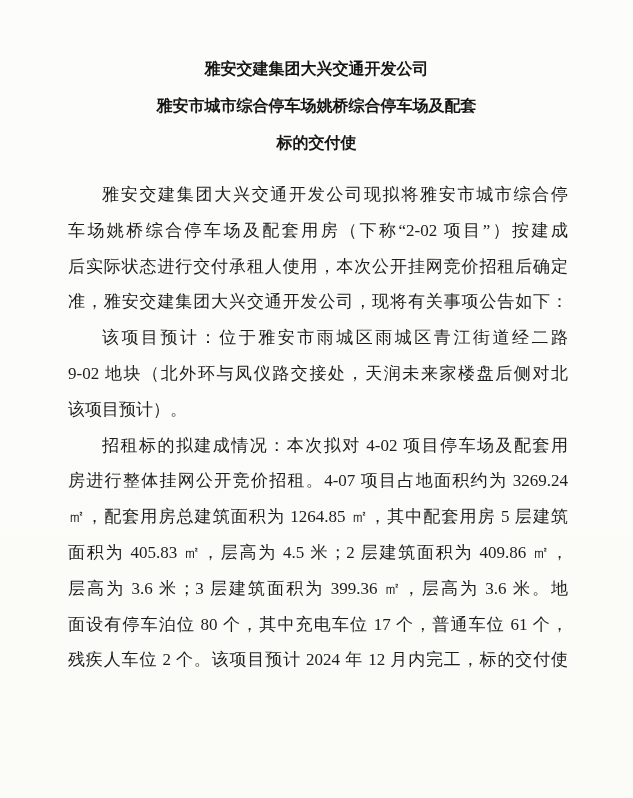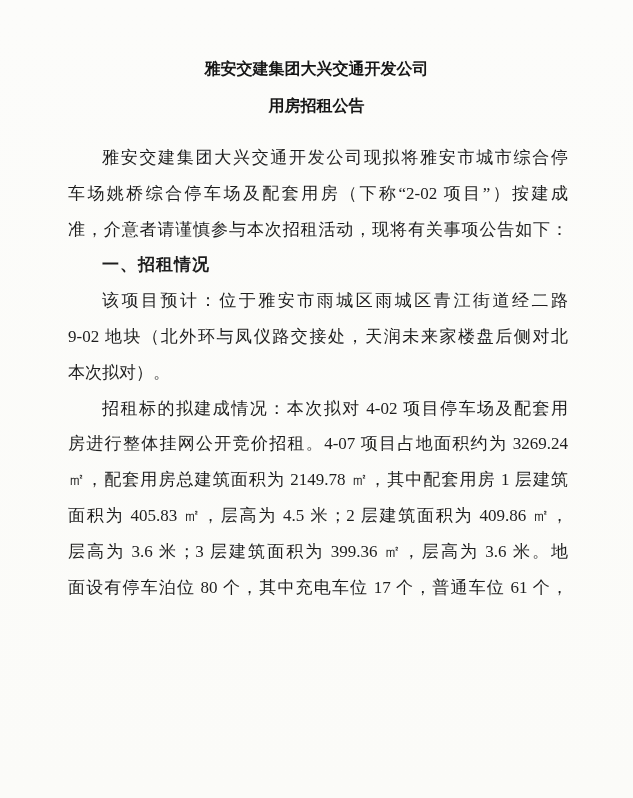--- a/index.html
+++ b/index.html
@@ -51,32 +51,34 @@
     letter-spacing: 1px;
   }
 </style>
 </head>
 <body>
 
 <div class="page">
 
   <h1 class="title">
     <div class="t-line">雅安交建集团大兴交通开发公司</div>
-    <div class="t-line">用房招租公告</div>
+    <div class="t-line">雅安市城市综合停车场姚桥综合停车场及配套</div>
+    <div class="t-line">标的交付使</div>
   </h1>
 
   <div class="doc-body">
     <div class="ln indent fill">雅安交建集团大兴交通开发公司现拟将雅安市城市综合停</div>
     <div class="ln fill">车场姚桥综合停车场及配套用房（下称“2-02 项目”）按建成</div>
-    <div class="ln fill">准，介意者请谨慎参与本次招租活动，现将有关事项公告如下：</div>
-    <div class="ln indent heading">一、招租情况</div>
+    <div class="ln fill">后实际状态进行交付承租人使用，本次公开挂网竞价招租后确定</div>
+    <div class="ln fill">准，雅安交建集团大兴交通开发公司，现将有关事项公告如下：</div>
     <div class="ln indent fill">该项目预计：位于雅安市雨城区雨城区青江街道经二路</div>
     <div class="ln fill">9-02 地块（北外环与凤仪路交接处，天润未来家楼盘后侧对北</div>
-    <div class="ln">本次拟对）。</div>
+    <div class="ln">该项目预计）。</div>
     <div class="ln indent fill">招租标的拟建成情况：本次拟对 4-02 项目停车场及配套用</div>
     <div class="ln fill">房进行整体挂网公开竞价招租。4-07 项目占地面积约为 3269.24</div>
-    <div class="ln fill">㎡，配套用房总建筑面积为 2149.78 ㎡，其中配套用房 1 层建筑</div>
+    <div class="ln fill">㎡，配套用房总建筑面积为 1264.85 ㎡，其中配套用房 5 层建筑</div>
     <div class="ln fill">面积为 405.83 ㎡，层高为 4.5 米；2 层建筑面积为 409.86 ㎡，</div>
     <div class="ln fill">层高为 3.6 米；3 层建筑面积为 399.36 ㎡，层高为 3.6 米。地</div>
     <div class="ln fill">面设有停车泊位 80 个，其中充电车位 17 个，普通车位 61 个，</div>
+    <div class="ln fill">残疾人车位 2 个。该项目预计 2024 年 12 月内完工，标的交付使</div>
   </div>
 
 </div>
 
 </body></html>

